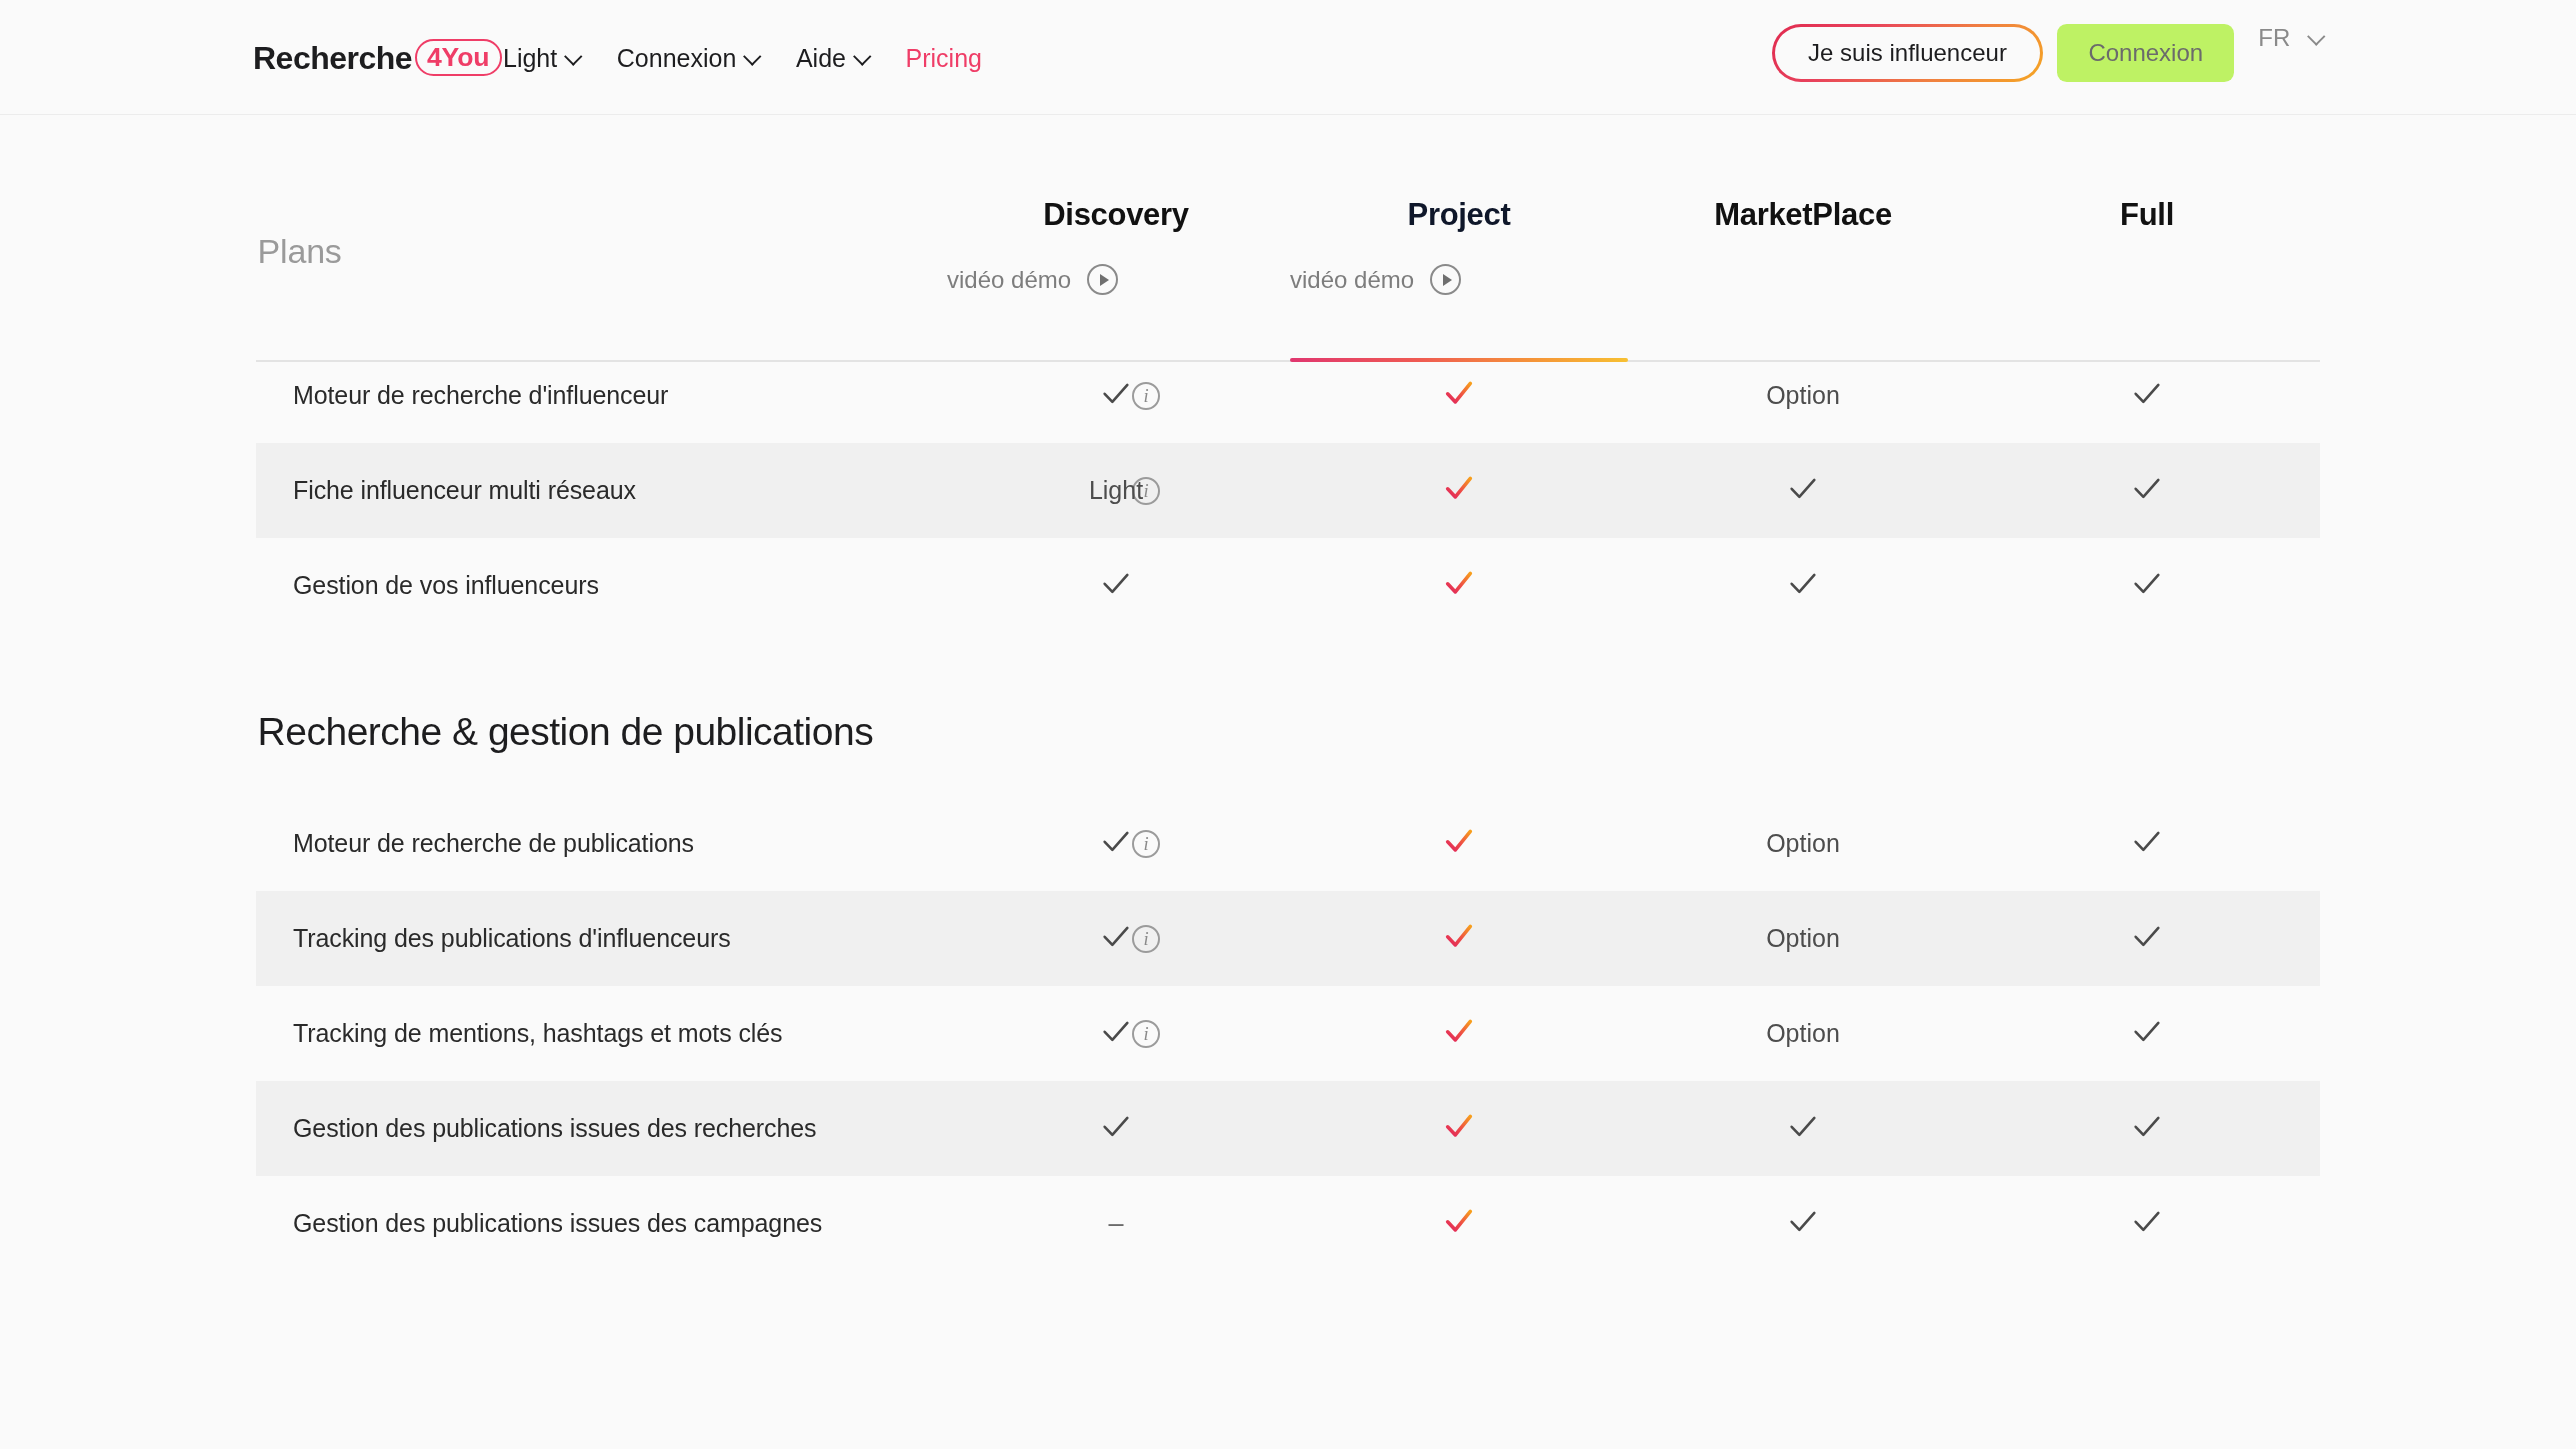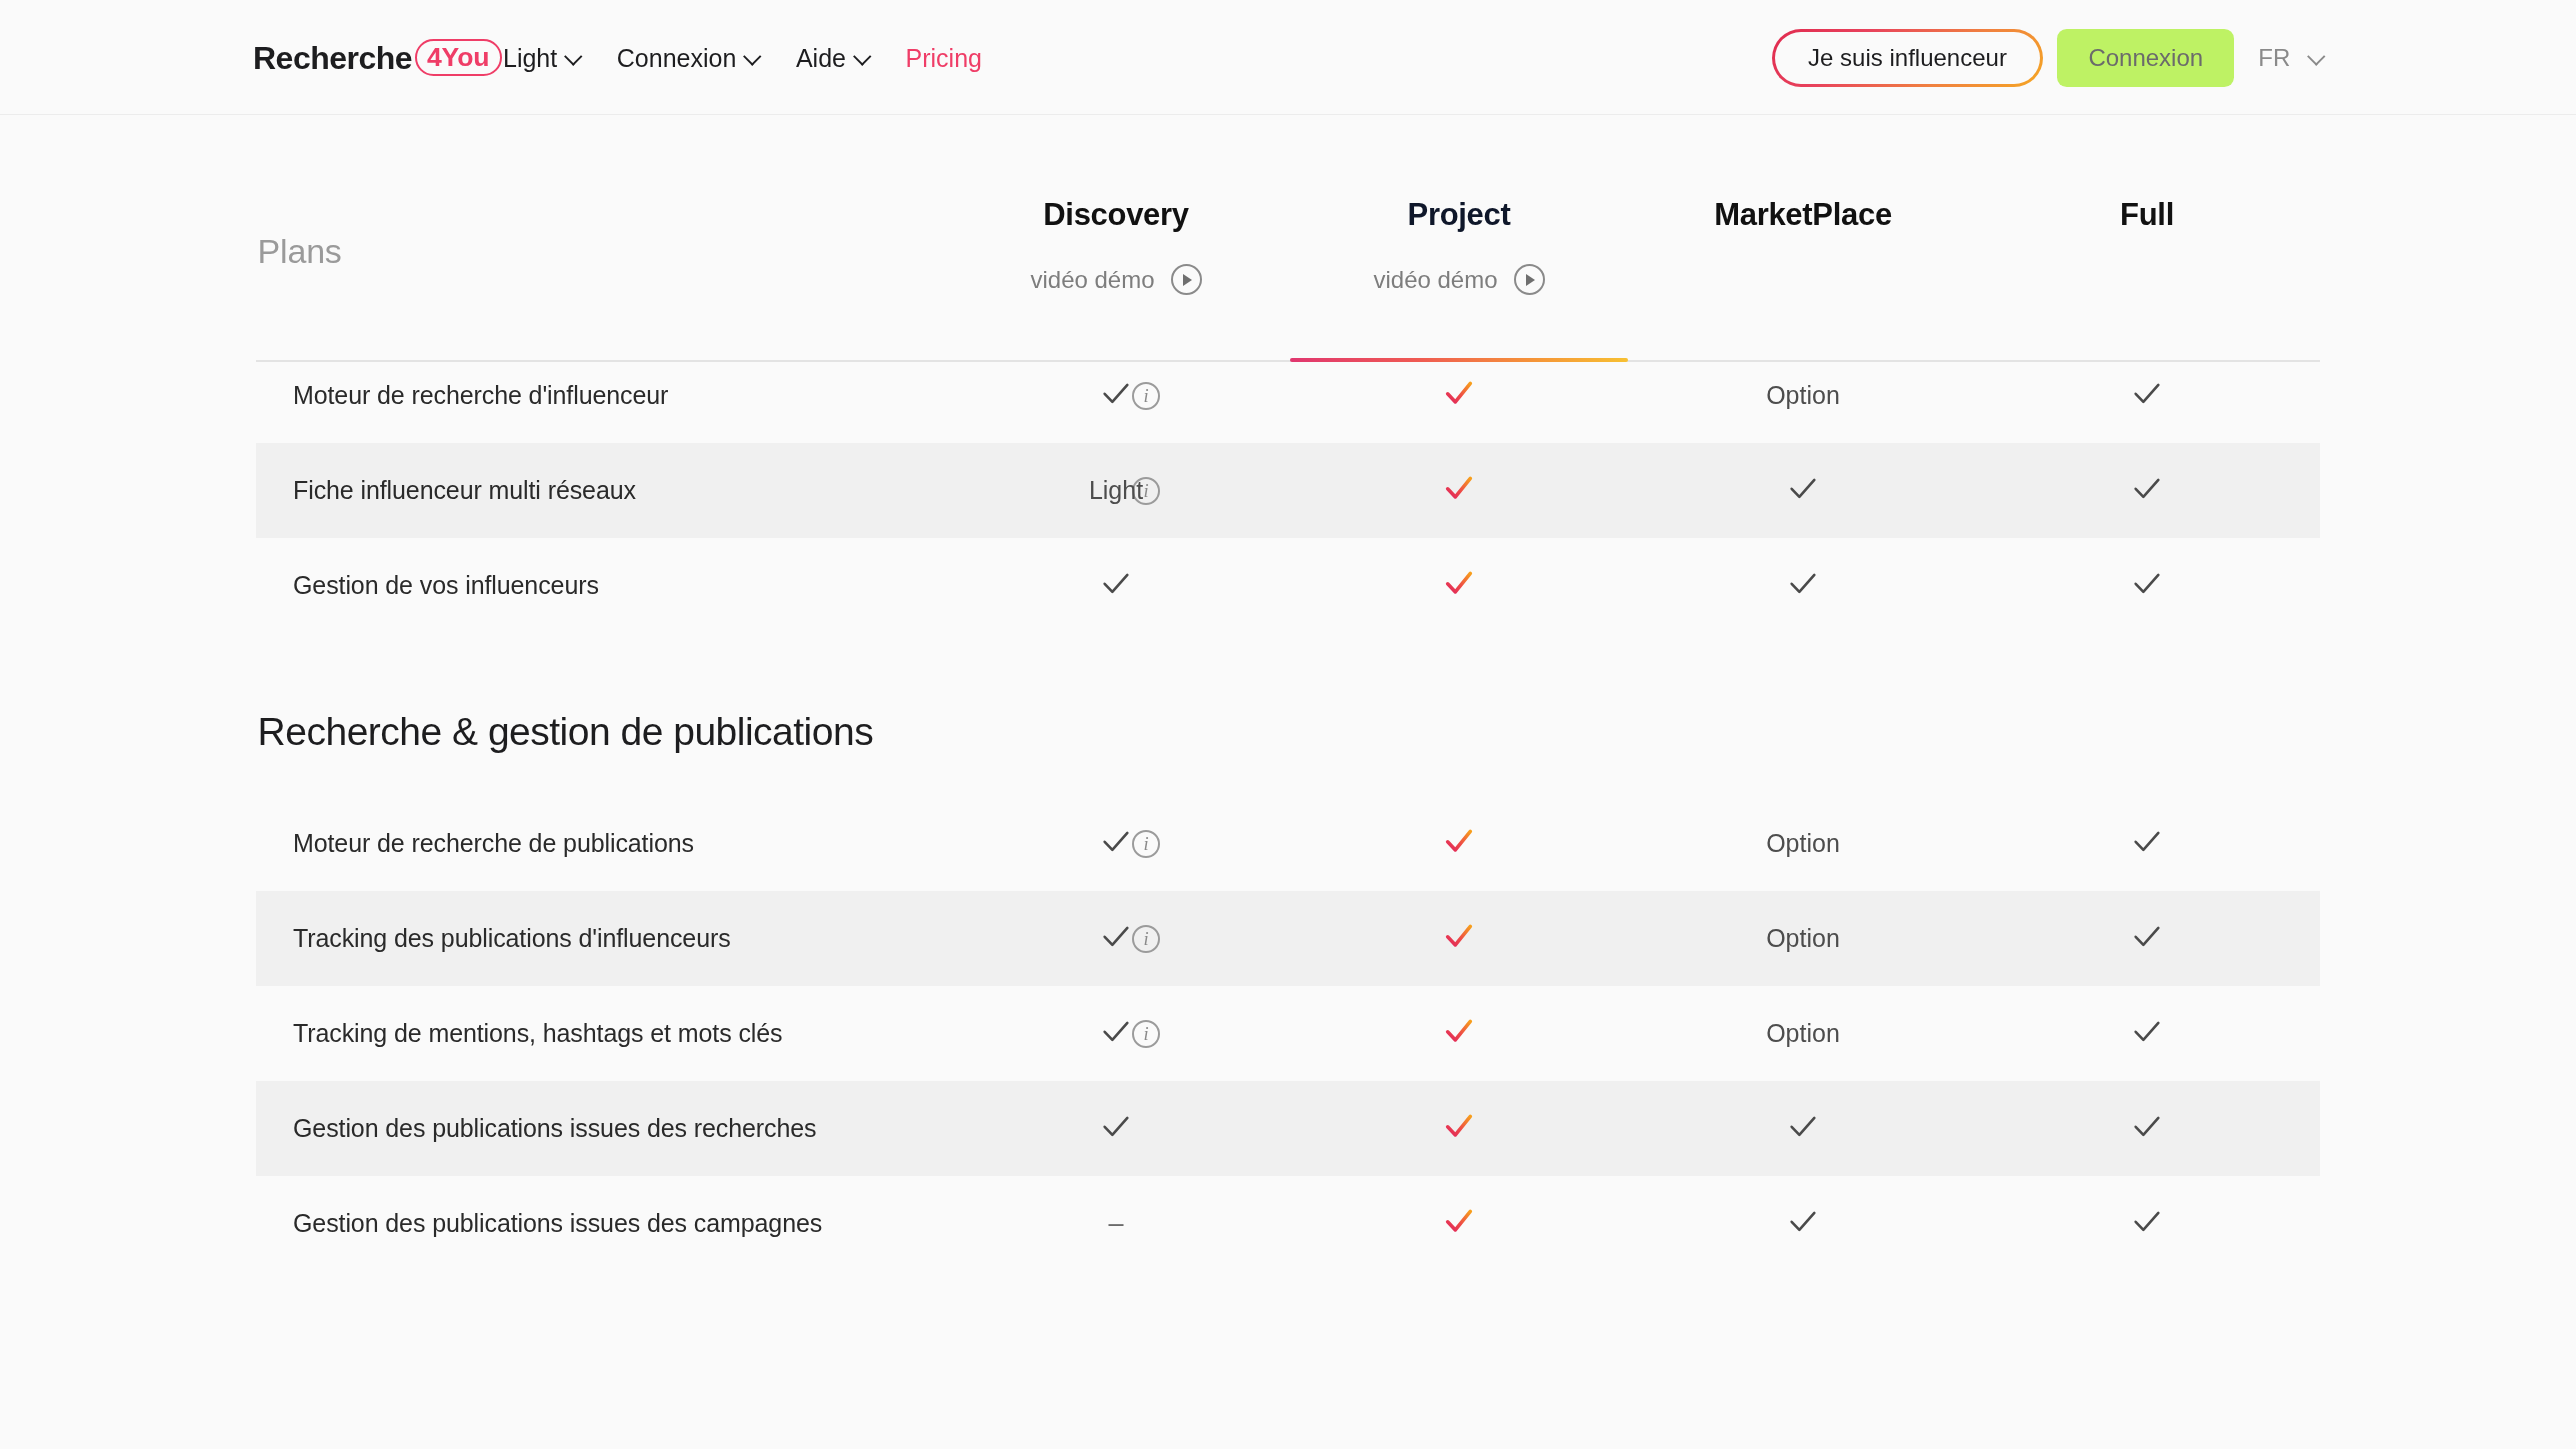--- a/index.html
+++ b/index.html
@@ -86,21 +86,21 @@
     border-bottom: 2.8px solid currentColor;
     transform: rotate(45deg);
   }
 
   .headright {
     position: absolute;
     right: 0;
     top: 24px;
     height: 68px;
     display: flex;
-    align-items: center;
+    align-items: flex-start;
     gap: 14.5px;
   }
 
   .btn-gradient {
     position: relative;
     height: 58px;
     padding: 0 33px;
     border-radius: 32px;
     background:
       linear-gradient(#fafafa, #fafafa) padding-box,
@@ -186,21 +186,20 @@
     letter-spacing: -0.3px;
     line-height: 1;
     padding-top: 31px;
   }
   .col-title.hot { color: #0f172a; }
 
   .demo {
     margin-top: 34px;
     display: flex;
     align-items: center;
-    justify-content: center;
     gap: 16px;
     font-size: 24px;
     color: #7d7d7d;
     cursor: pointer;
   }
   .play {
     width: 31px;
     height: 31px;
     border-radius: 50%;
     border: 2px solid #8a8a8a;

